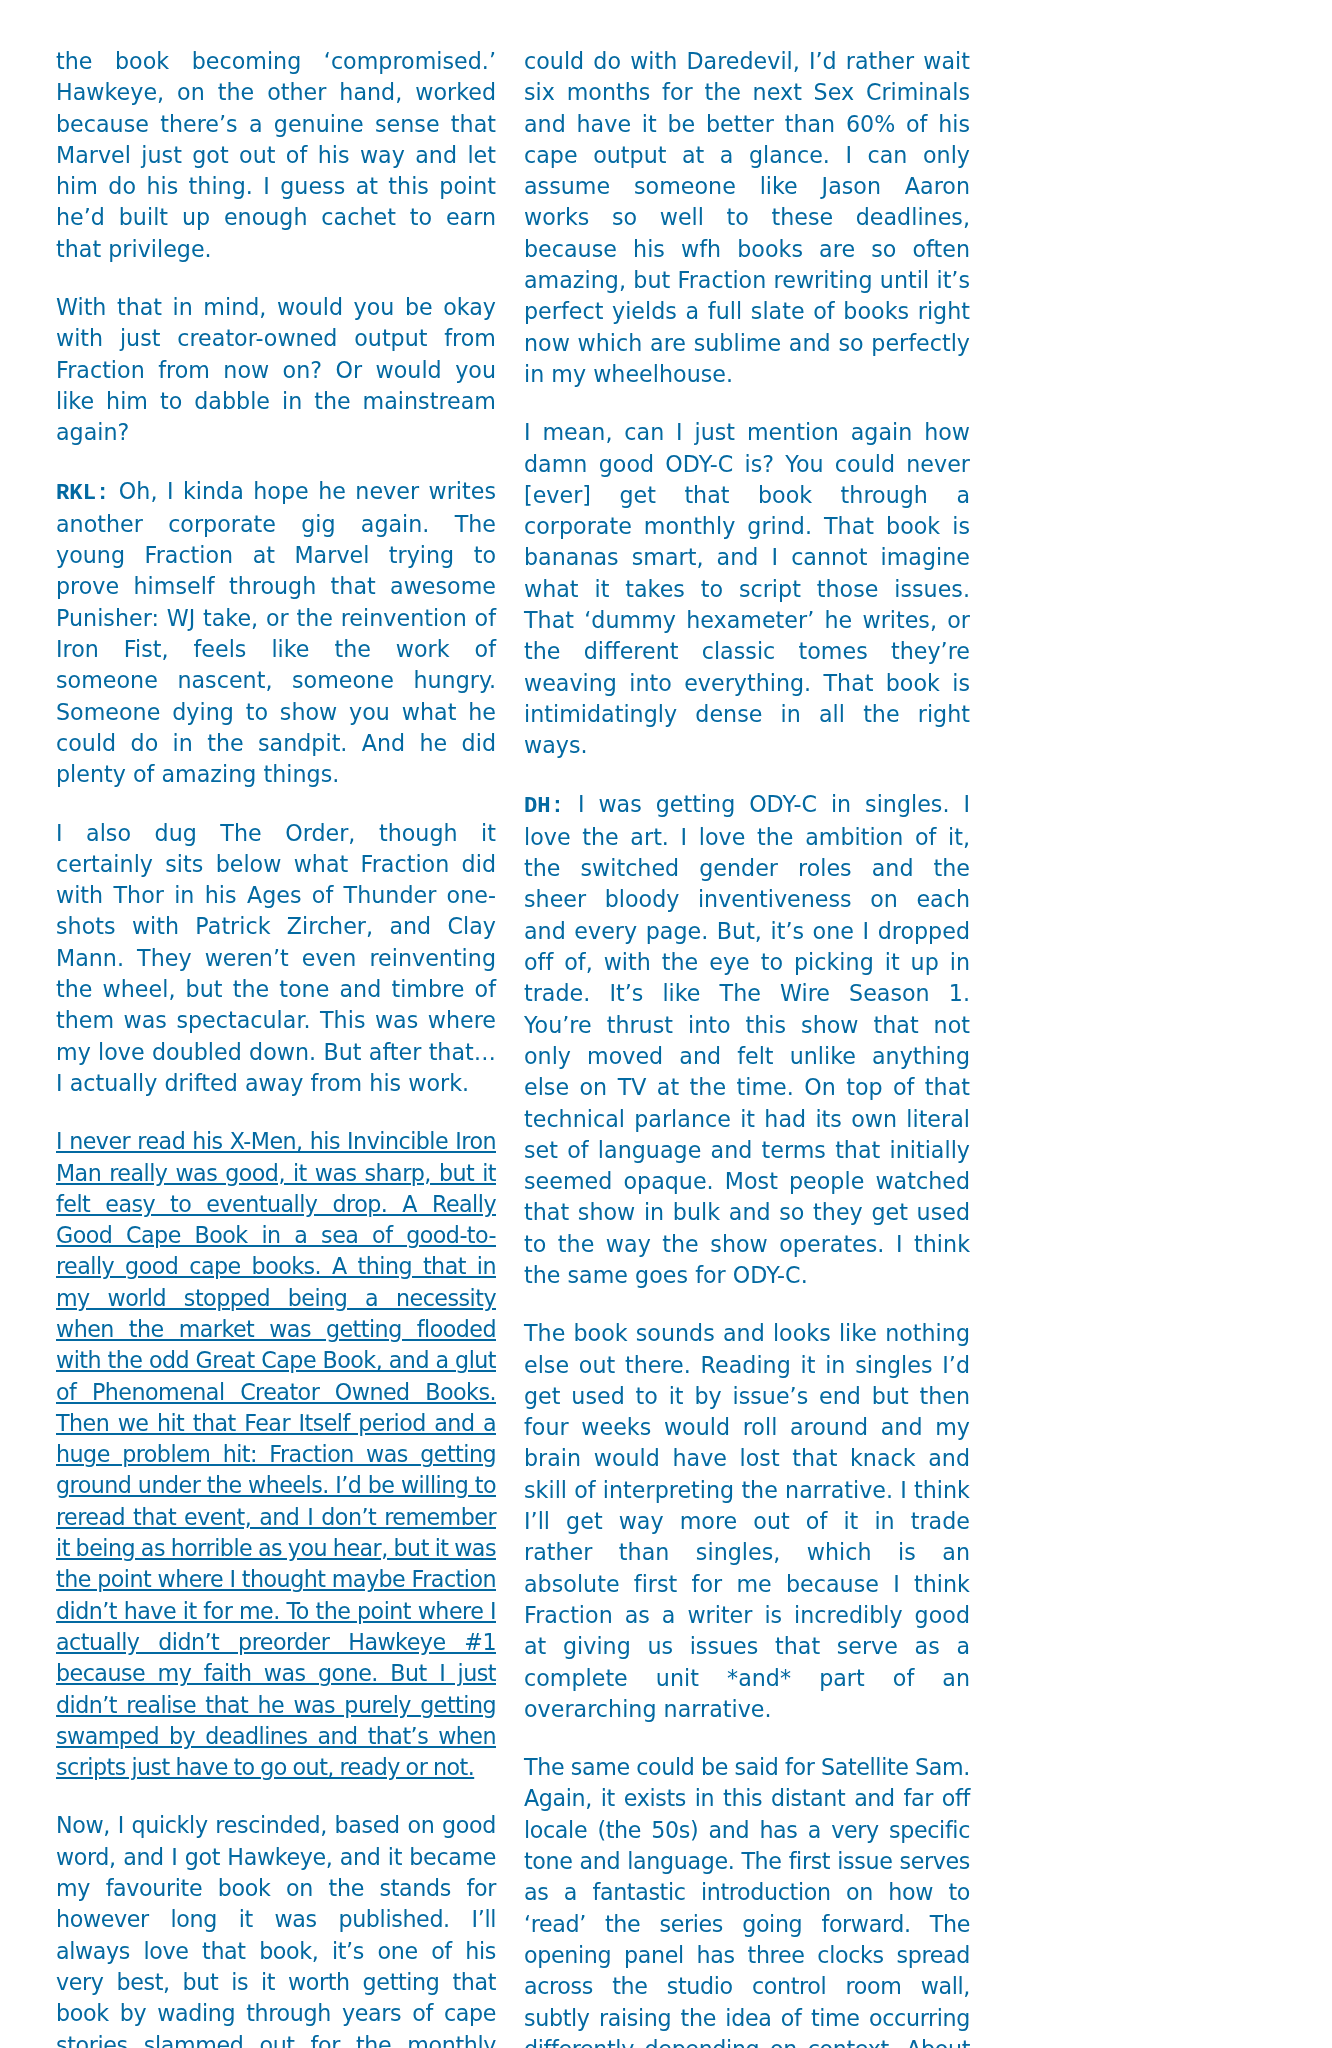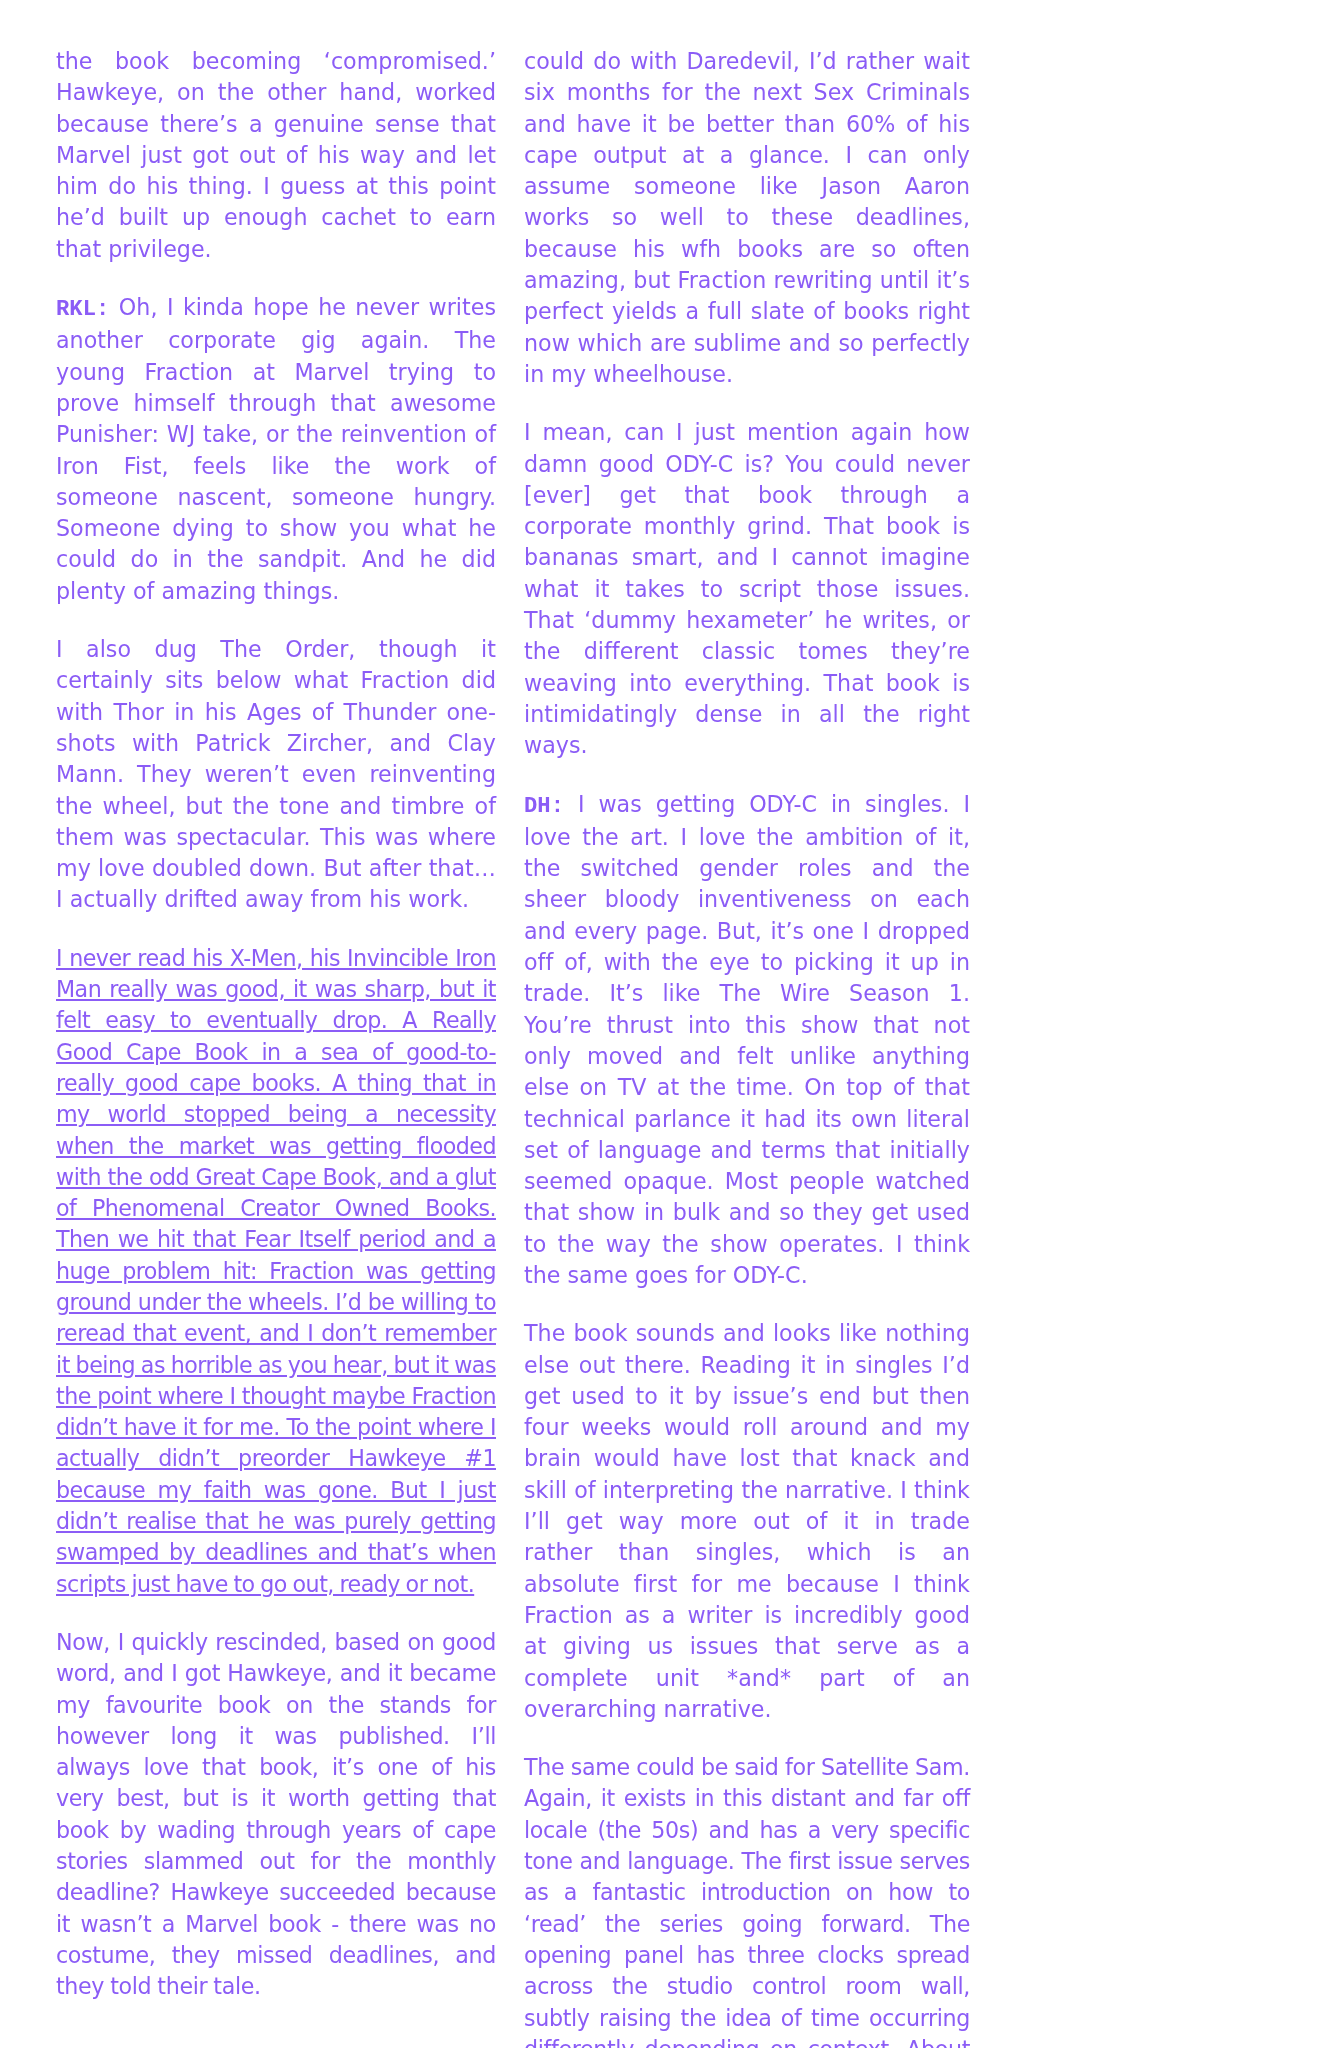--- a/index.html
+++ b/index.html
@@ -33,21 +33,21 @@
     flex: 0 0 440px;
   }
   .col.right { width: 446px; flex: 0 0 446px; }
 
   p.para {
     margin: 0 0 27px 0;
     text-align: justify;
     text-justify: inter-word;
     font-size: 22.2px;
     line-height: 31.3px;
-    color: #8b5cf6;
+    color: #0369a1;
     hyphens: none;
     -webkit-hyphens: none;
     word-spacing: 0px;
     letter-spacing: 0.02px;
   }
   p.para.tight {
     letter-spacing: -0.36px;
     word-spacing: -0.6px;
   }
   p.para.vtight {
@@ -61,20 +61,21 @@
   }
 </style>
 </head>
 <body>
 
 <div id="page">
   <div class="columns">
 
     <div class="col left">
       <p class="para"><span>the book becoming ‘compromised.’ Hawkeye, on the other hand, worked because there’s a genuine sense that Marvel just got out of his way and let him do his thing. I guess at this point he’d built up enough cachet to earn that privilege.</span></p>
+      <p class="para"><span>With that in mind, would you be okay with just creator-owned output from Fraction from now on? Or would you like him to dabble in the mainstream again?</span></p>
       <p class="para"><span class="speaker">RKL:</span> <span>Oh, I kinda hope he never writes another corporate gig again. The young Fraction at Marvel trying to prove himself through that awesome Punisher: WJ take, or the reinvention of Iron Fist, feels like the work of someone nascent, someone hungry. Someone dying to show you what he could do in the sandpit. And he did plenty of amazing things.</span></p>
       <p class="para"><span>I also dug The Order, though it certainly sits below what Fraction did with Thor in his Ages of Thunder one-shots with Patrick Zircher, and Clay Mann. They weren’t even reinventing the wheel, but the tone and timbre of them was spectacular. This was where my love doubled down. But after that…I actually drifted away from his work.</span></p>
       <p class="para vtight"><span>I never read his X-Men, his Invincible Iron Man really was good, it was sharp, but it felt easy to eventually drop. A Really Good Cape Book in a sea of good-to-really good cape books. A thing that in my world stopped being a necessity when the market was getting flooded with the odd Great Cape Book, and a glut of Phenomenal Creator Owned Books. Then we hit that Fear Itself period and a huge problem hit: Fraction was getting ground under the wheels. I’d be willing to reread that event, and I don’t remember it being as horrible as you hear, but it was the point where I thought maybe Fraction didn’t have it for me. To the point where I actually didn’t preorder Hawkeye #1 because my faith was gone. But I just didn’t realise that he was purely getting swamped by deadlines and that’s when scripts just have to go out, ready or not.</span></p>
       <p class="para tight"><span>Now, I quickly rescinded, based on good word, and I got Hawkeye, and it became my favourite book on the stands for however long it was published. I’ll always love that book, it’s one of his very best, but is it worth getting that book by wading through years of cape stories slammed out for the monthly deadline? Hawkeye succeeded because it wasn’t a Marvel book - there was no costume, they missed deadlines, and they told their tale.</span></p>
 
     </div>
 
     <div class="col right">
       <p class="para"><span>could do with Daredevil, I’d rather wait six months for the next Sex Criminals and have it be better than 60% of his cape output at a glance. I can only assume someone like Jason Aaron works so well to these deadlines, because his wfh books are so often amazing, but Fraction rewriting until it’s perfect yields a full slate of books right now which are sublime and so perfectly in my wheelhouse.</span></p>
       <p class="para"><span>I mean, can I just mention again how damn good ODY-C is? You could never [ever] get that book through a corporate monthly grind. That book is bananas smart, and I cannot imagine what it takes to script those issues. That ‘dummy hexameter’ he writes, or the different classic tomes they’re weaving into everything. That book is intimidatingly dense in all the right ways.</span></p>

